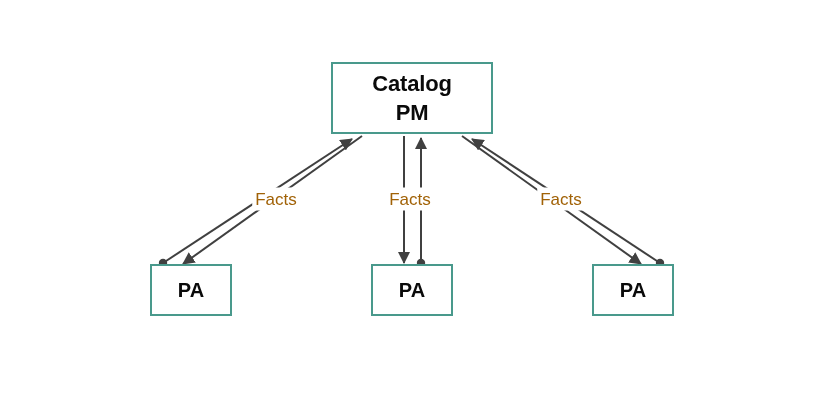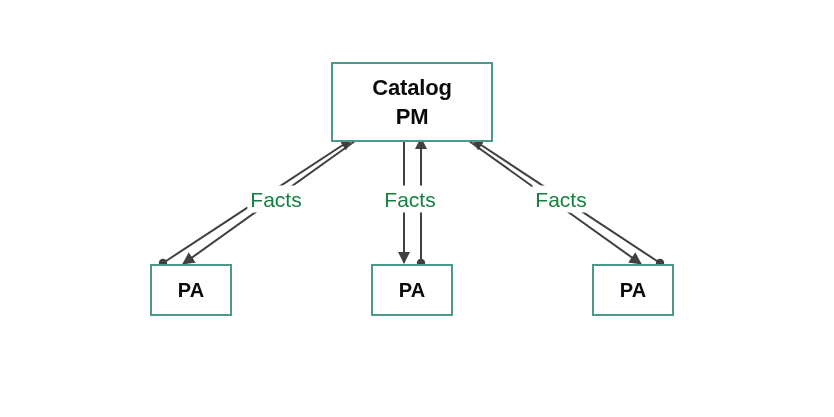--- a/index.html
+++ b/index.html
@@ -37,43 +37,43 @@
     color: #0a0a0a;
     font-weight: bold;
     line-height: 1.32;
     text-align: center;
     z-index: 3;
   }
   .node-root {
     left: 331px;
     top: 62px;
     width: 162px;
-    height: 80px;
+    height: 72px;
     font-size: 22px;
     letter-spacing: -0.2px;
   }
   .node-leaf {
     top: 264px;
     width: 82px;
     height: 52px;
     font-size: 20px;
   }
   .leaf-left   { left: 150px; }
   .leaf-middle { left: 371px; }
   .leaf-right  { left: 592px; }
   .node-line {
     display: block;
     white-space: nowrap;
   }
   .edge-label {
     position: absolute;
     z-index: 4;
     background: #ffffff;
-    color: #15803d;
-    font-size: 21px;
+    color: #a16207;
+    font-size: 17px;
     font-weight: normal;
     line-height: 1;
     padding: 3px 3px;
     white-space: nowrap;
     transform: translate(-50%, -50%);
   }
   .label-left   { left: 276px; top: 199px; }
   .label-middle { left: 410px; top: 199px; }
   .label-right  { left: 561px; top: 199px; }
 </style>

